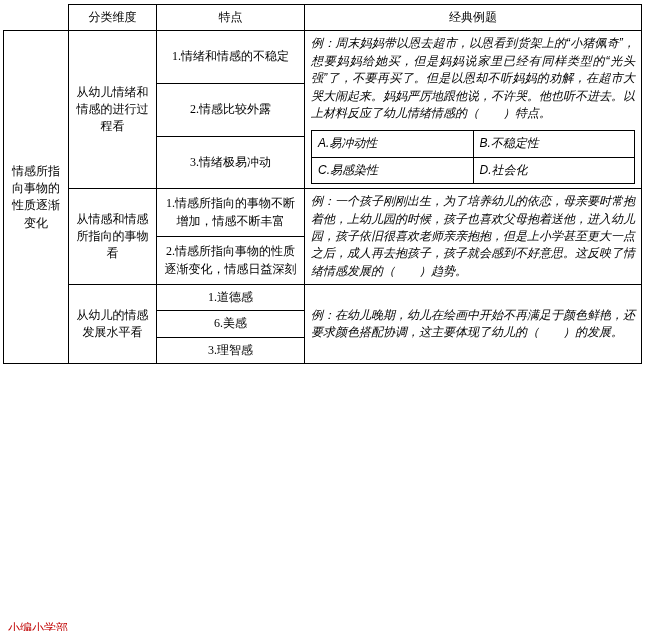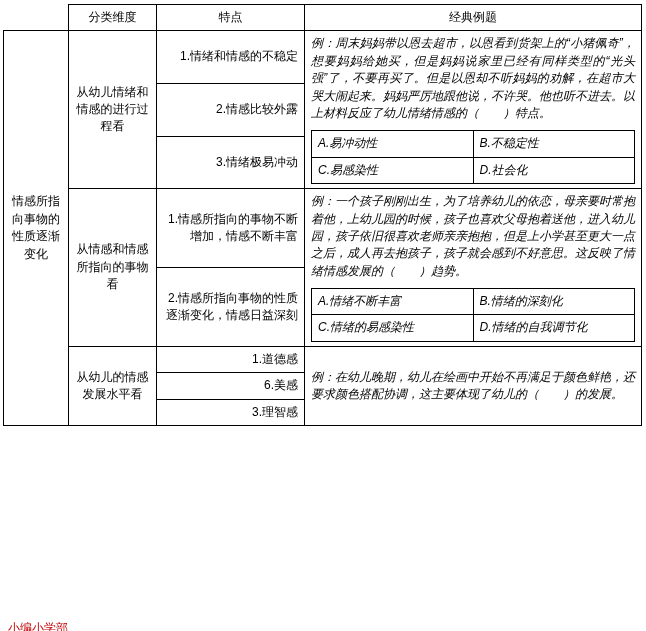--- a/index.html
+++ b/index.html
@@ -55,24 +55,25 @@
     line-height: 1.5;
     padding: 4px 12px;
   }
   .dimcell {
     text-align: center;
     font-size: 12px;
     line-height: 1.6;
     padding: 6px 8px;
   }
   .featcell {
-    text-align: right;
+    text-align: center;
     font-size: 12px;
     line-height: 1.6;
     padding: 6px 8px;
+    font-family: Liberation Serif, serif;
   }
   .excell {
     text-align: left;
     vertical-align: top;
     font-size: 12px;
     line-height: 1.72;
     padding: 6px 8px;
     font-style: italic;
   }
   .excell p {
@@ -150,32 +151,20 @@
       </tr>
       <tr>
         <td class="featcell">3.情绪极易冲动</td>
       </tr>
 
       <tr>
         <td class="dimcell" rowspan="2">从情感和情感所指向的事物看</td>
         <td class="featcell">1.情感所指向的事物不断增加，情感不断丰富</td>
         <td class="excell" rowspan="2">
           <p class="body">例：一个孩子刚刚出生，为了培养幼儿的依恋，母亲要时常抱着他，上幼儿园的时候，孩子也喜欢父母抱着送他，进入幼儿园，孩子依旧很喜欢老师亲亲抱抱，但是上小学甚至更大一点之后，成人再去抱孩子，孩子就会感到不好意思。这反映了情绪情感发展的（　　）趋势。</p>
-          <table class="opts">
-            <tbody>
-                <tr>
-              <td>A.情绪不断丰富</td>
-              <td>B.情绪的深刻化</td>
-            </tr>
-            <tr>
-              <td>C.情绪的易感染性</td>
-              <td>D.情绪的自我调节化</td>
-            </tr>
-          </tbody>
-            </table>
         </td>
       </tr>
       <tr>
         <td class="featcell">2.情感所指向事物的性质逐渐变化，情感日益深刻</td>
       </tr>
 
       <tr>
         <td class="dimcell" rowspan="3">从幼儿的情感发展水平看</td>
         <td class="featcell">1.道德感</td>
         <td class="excell" rowspan="3">

